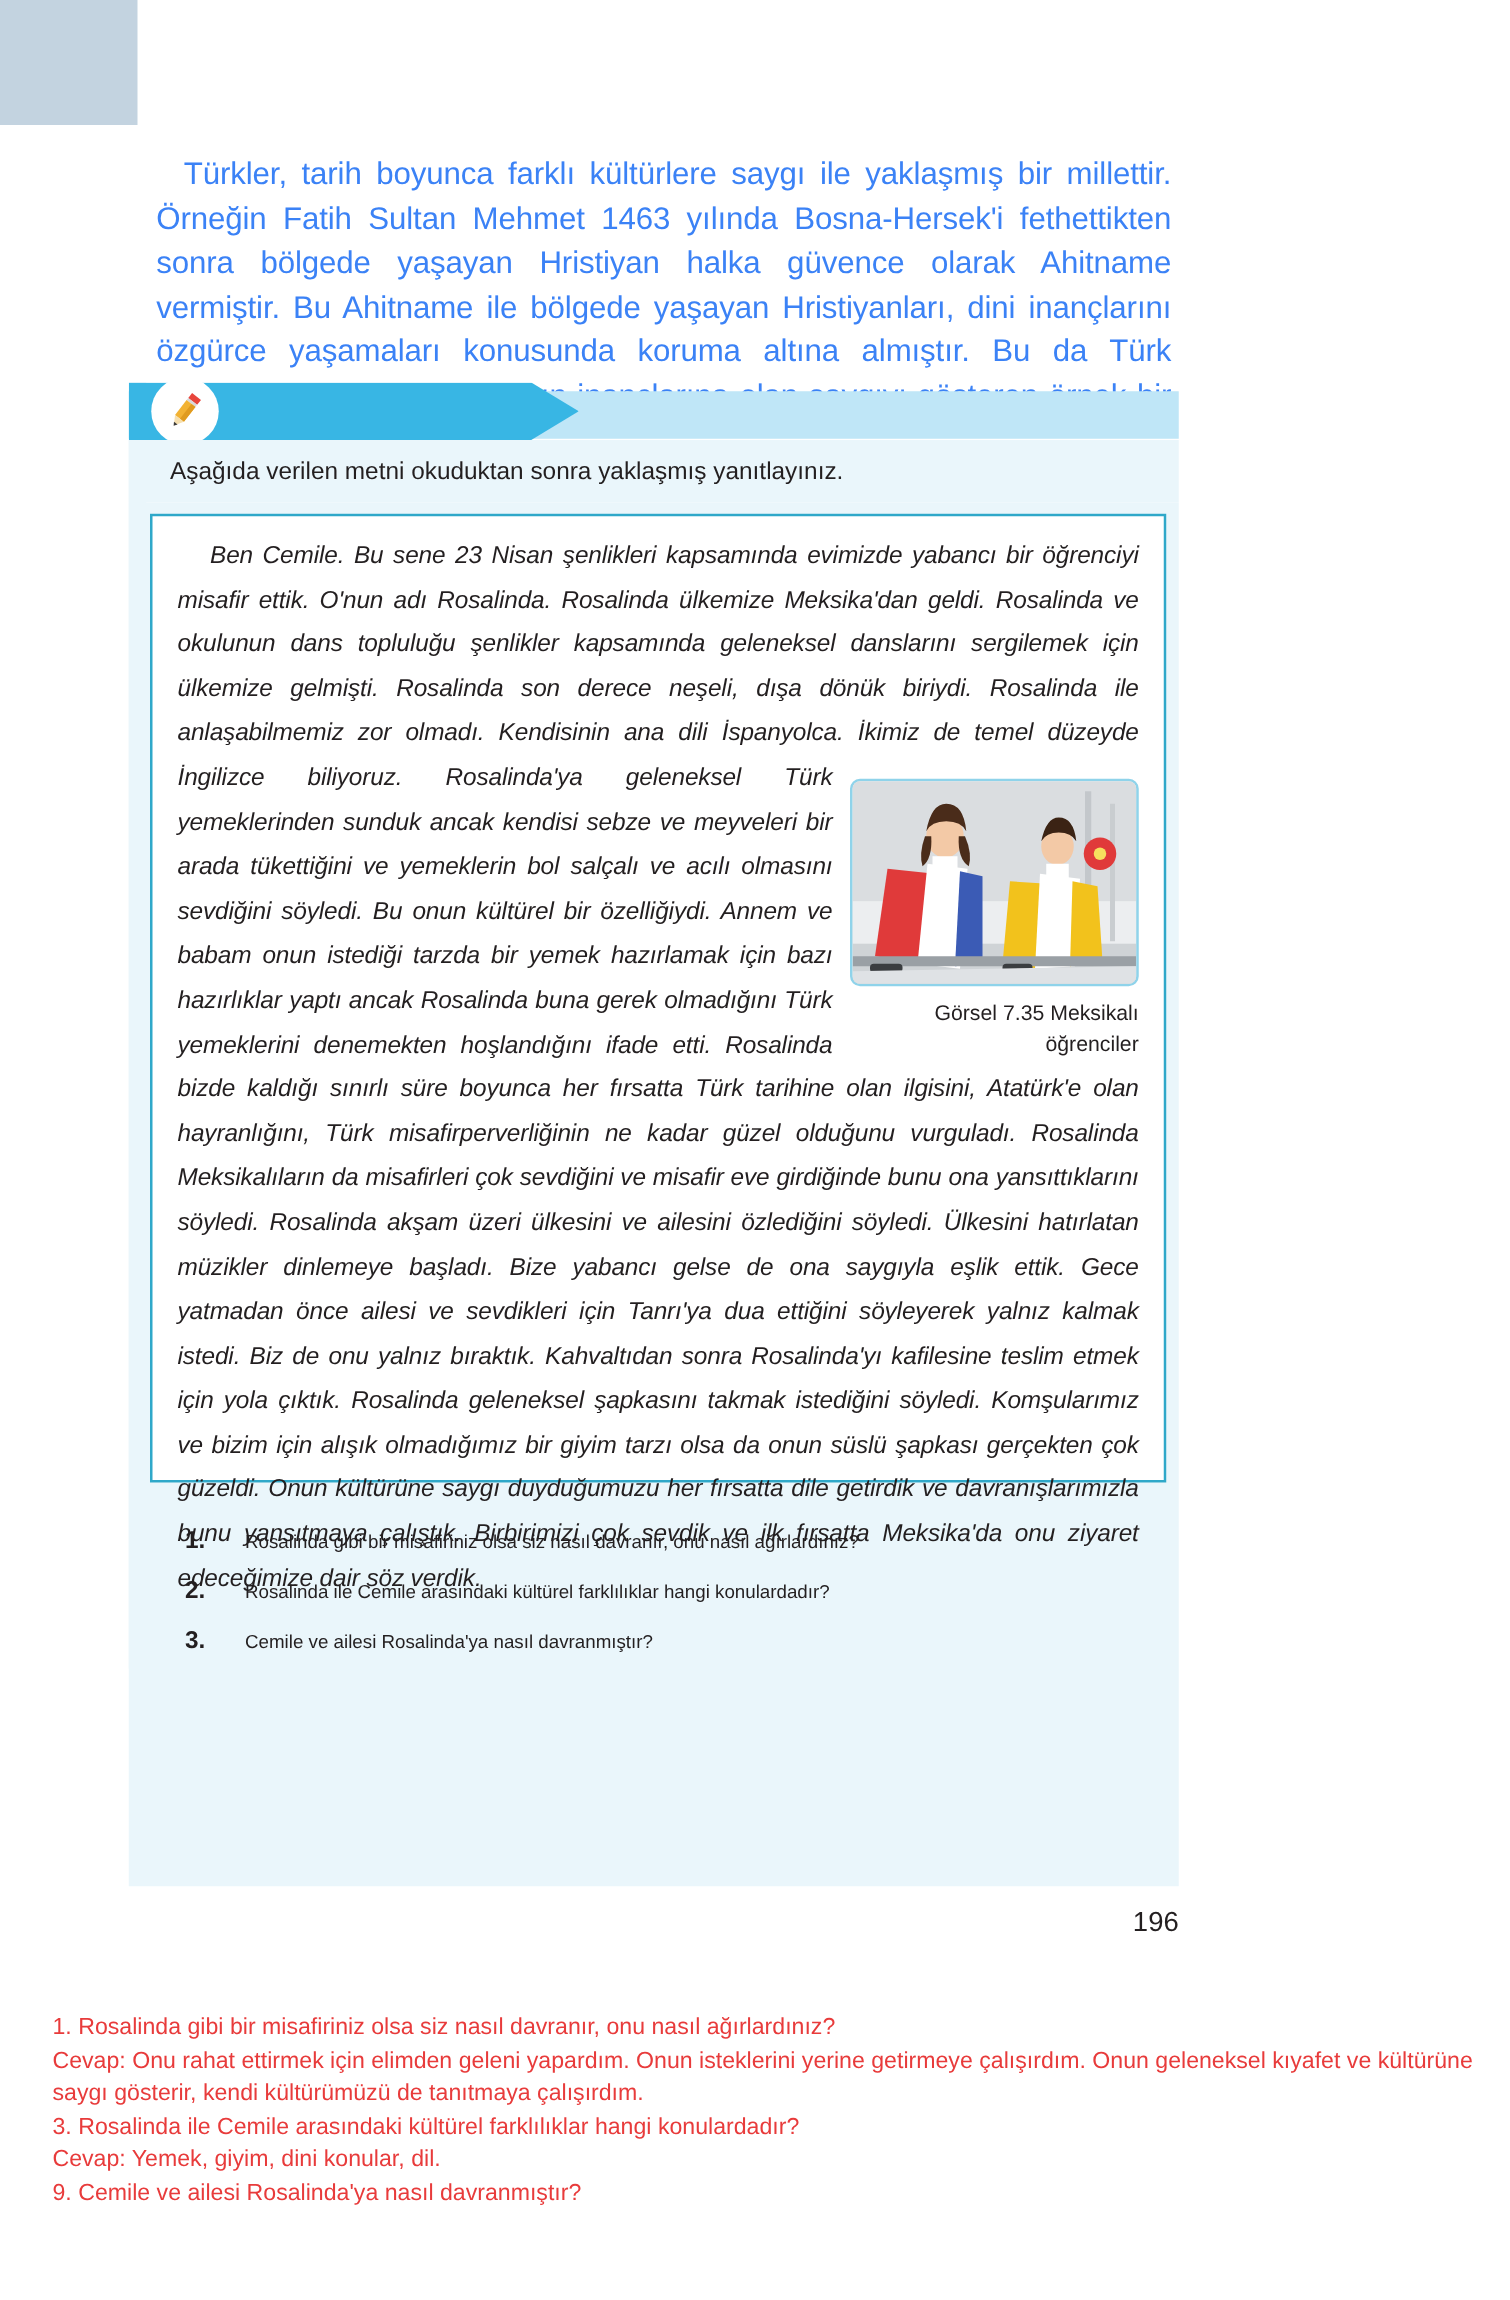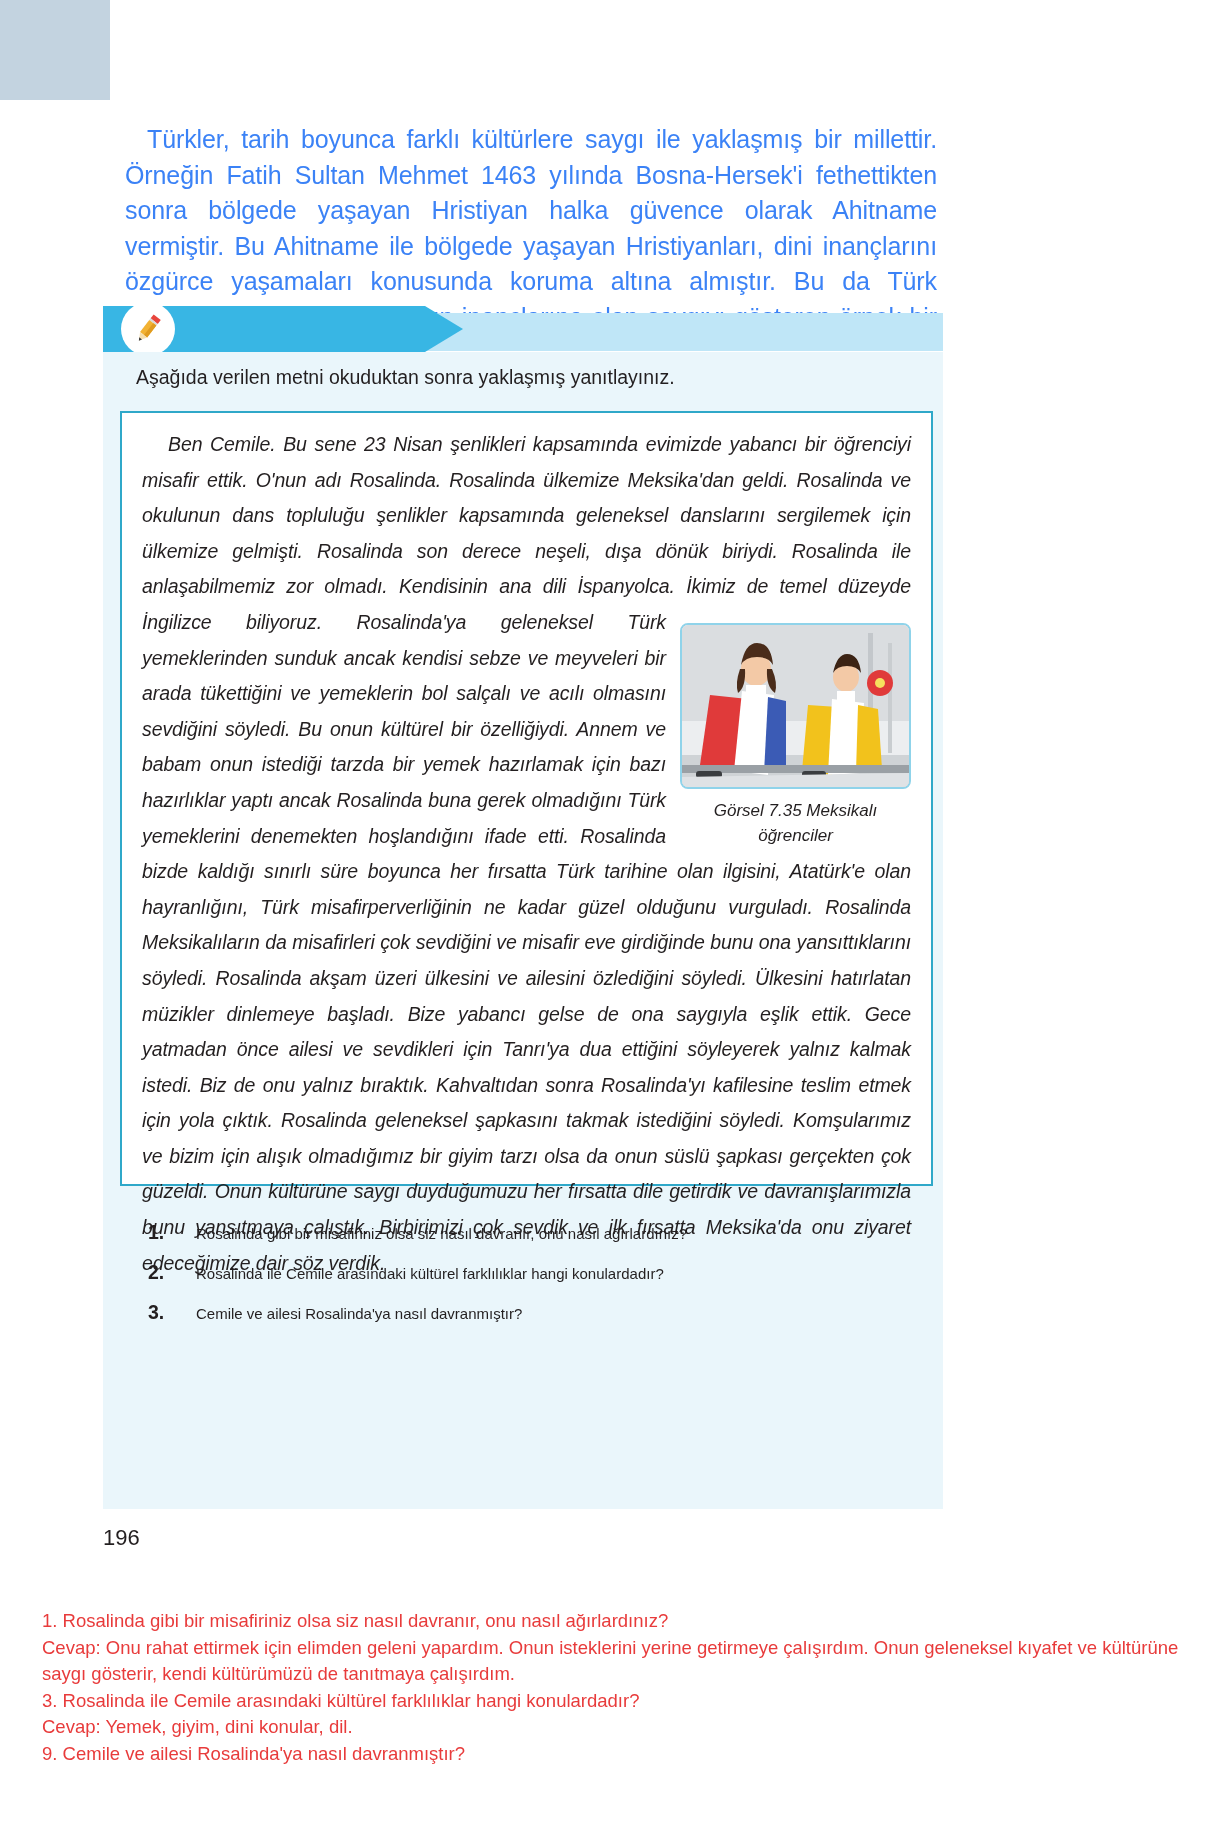--- a/index.html
+++ b/index.html
@@ -175,22 +175,21 @@
     border: 2px solid #8fd3ea;
     box-sizing: border-box;
     overflow: hidden;
     position: relative;
     background: #e9ebed;
   }
   .figure-caption {
     margin-top: 9px;
     font-size: 17px;
     line-height: 25px;
-    font-style: italic;
-    text-align: center;
+    text-align: right;
     color: #231f20;
   }
 
   
   .questions {
     position: absolute;
     left: 45px;
     top: 1219px;
     width: 760px;
   }
@@ -211,21 +210,21 @@
     line-height: 30px;
     color: #231f20;
   }
 
   
   .page-number {
     position: absolute;
     left: 0;
     top: 1525px;
     width: 840px;
-    text-align: left;
+    text-align: right;
     font-size: 22px;
     color: #231f20;
   }
 
   
   .answers {
     position: absolute;
     left: 42px;
     top: 1608px;
     width: 1160px;

